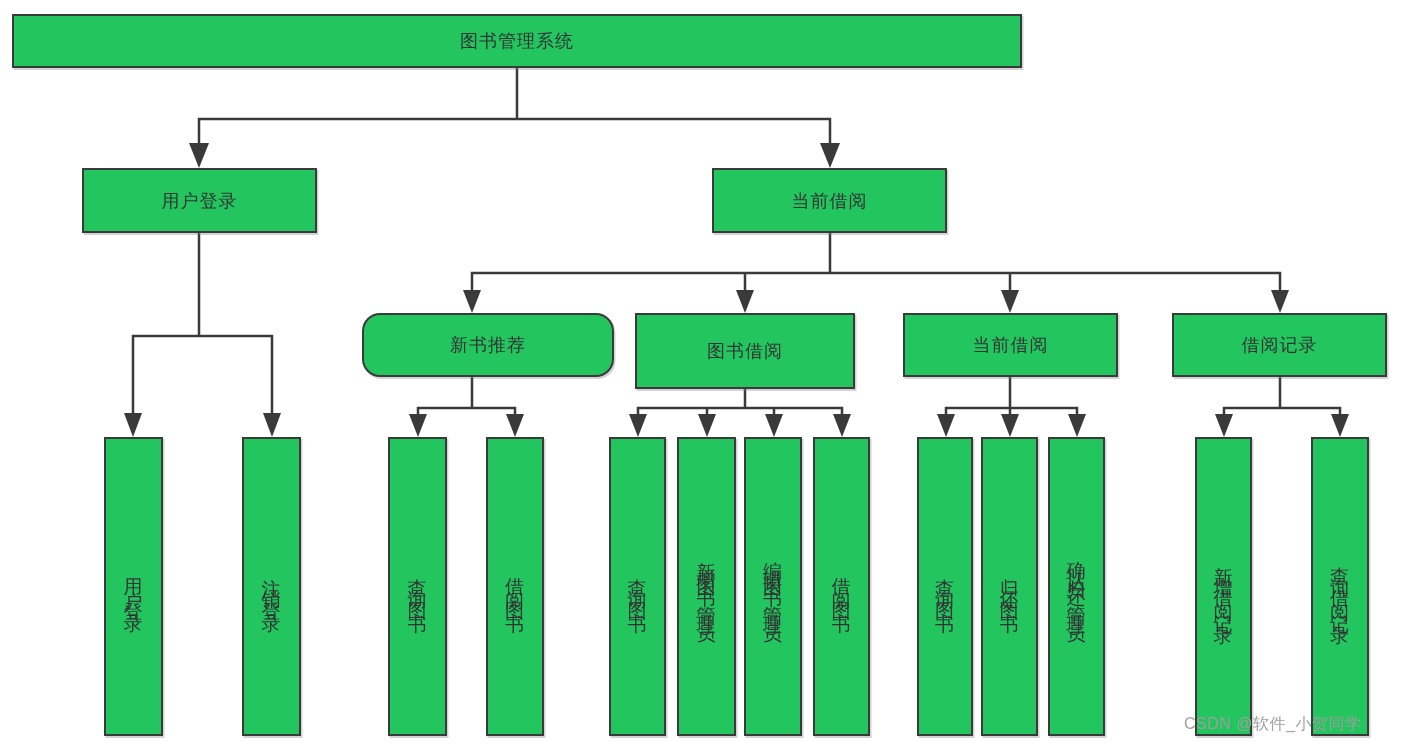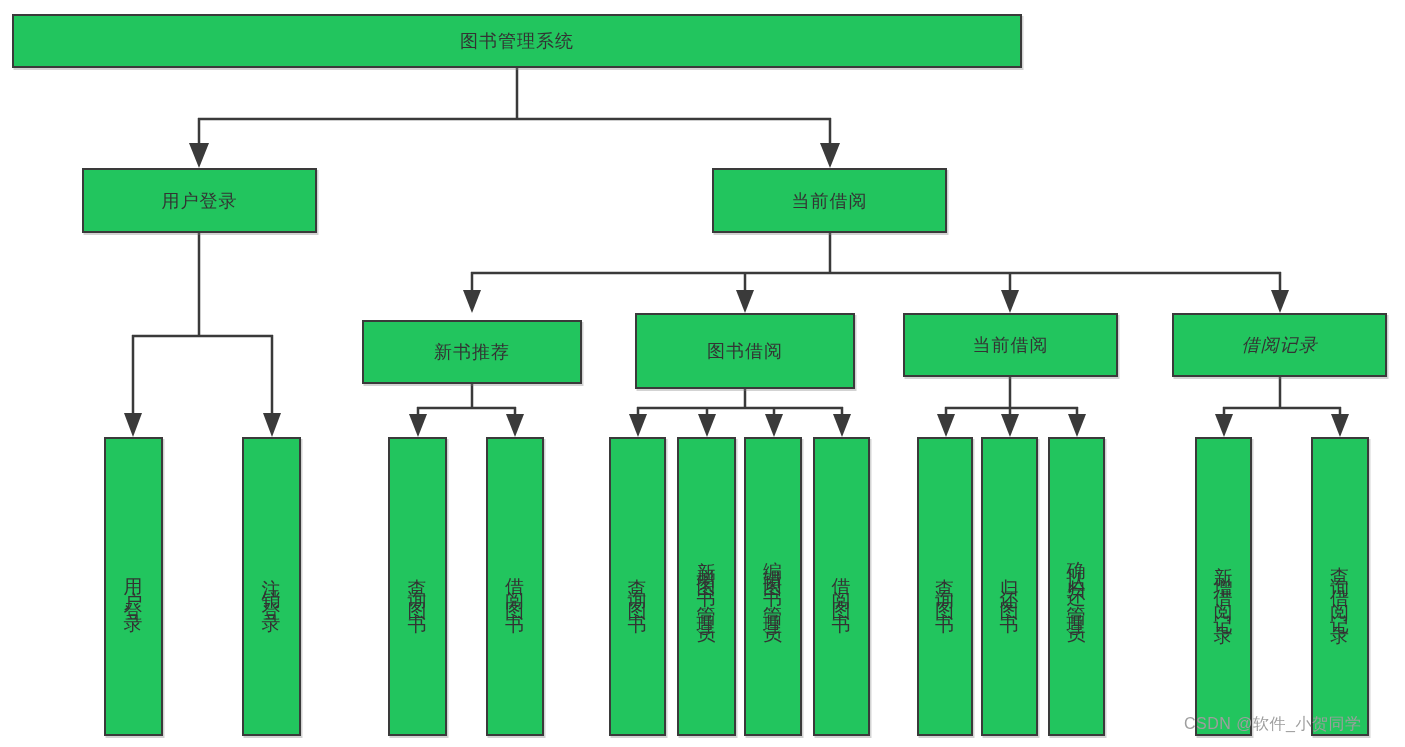--- a/index.html
+++ b/index.html
@@ -107,24 +107,24 @@
       <polygon points="1215,414 1233,414 1224,437"></polygon>
       <polygon points="1331,414 1349,414 1340,437"></polygon>
     </g>
   </svg>
 
   <div class="node" style="left:12px; top:14px; width:1010px; height:54px;">图书管理系统</div>
 
   <div class="node" style="left:82px; top:168px; width:235px; height:65px;">用户登录</div>
   <div class="node" style="left:712px; top:168px; width:235px; height:65px;">当前借阅</div>
 
-  <div class="node" style="left:362px; top:320px; width:220px; height:64px;">新书推荐</div>
+  <div class="node" style="left:362px; top:313px; width:252px; height:64px;border-radius:18px;">新书推荐</div>
   <div class="node" style="left:635px; top:313px; width:220px; height:76px;">图书借阅</div>
   <div class="node" style="left:903px; top:313px; width:215px; height:64px;">当前借阅</div>
-  <div class="node" style="left:1172px; top:313px; width:215px; height:64px;font-style:italic;">借阅记录</div>
+  <div class="node" style="left:1172px; top:313px; width:215px; height:64px;">借阅记录</div>
 
   <div class="node leaf" style="left:104px; top:437px; width:59px; height:299px;">用户登录</div>
   <div class="node leaf" style="left:242px; top:437px; width:59px; height:299px;">注销登录</div>
 
   <div class="node leaf" style="left:388px; top:437px; width:59px; height:299px;">查询图书</div>
   <div class="node leaf" style="left:486px; top:437px; width:58px; height:299px;">借阅图书</div>
 
   <div class="node leaf" style="left:609px; top:437px; width:57px; height:299px;">查询图书</div>
   <div class="node leaf" style="left:677px; top:437px; width:59px; height:299px; letter-spacing:9px;">新增图书（管理员）</div>
   <div class="node leaf" style="left:744px; top:437px; width:58px; height:299px; letter-spacing:9px;">编辑图书（管理员）</div>

